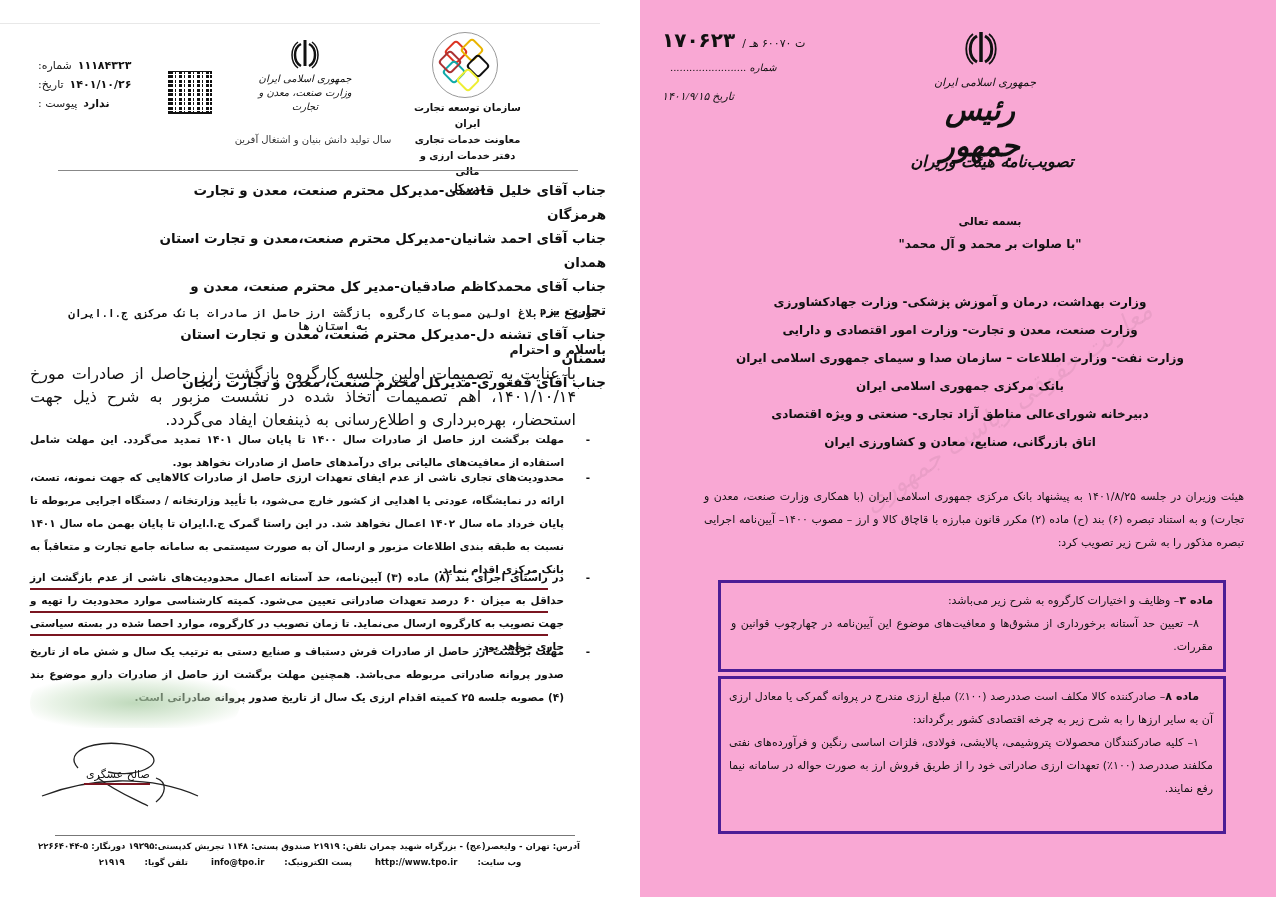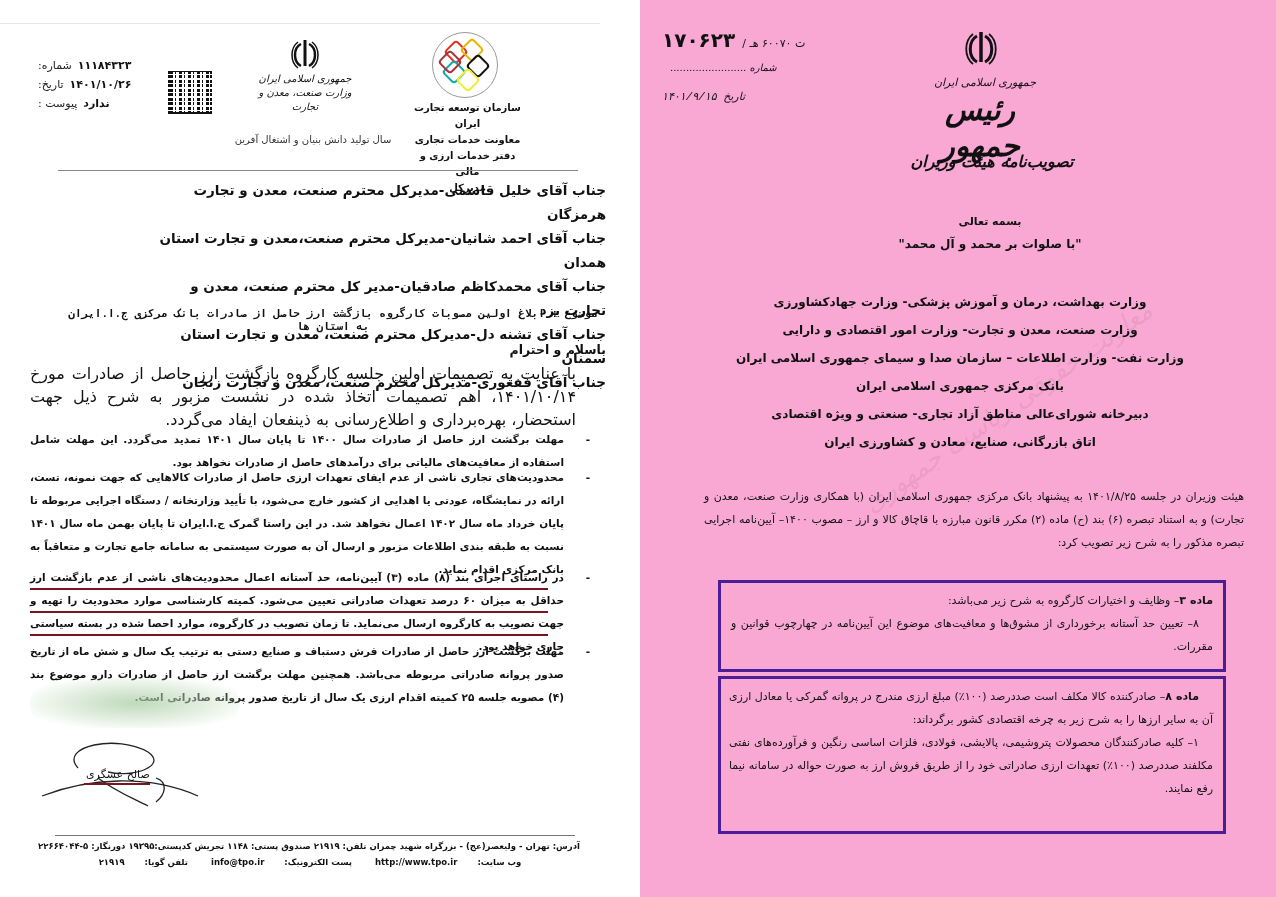--- a/index.html
+++ b/index.html
@@ -59,21 +59,21 @@
   .footer-line { position: absolute; left: 40px; width: 540px; font-weight: bold; font-size: 8.5px; text-align: center; white-space: nowrap; }
   .fl1 { top: 841px; }
   .fl2 { top: 857px; }
   .fl2 span { margin: 0 10px; }
 
   
   .decree { position: absolute; left: 640px; top: 0; width: 636px; height: 897px; background: #f9a8d4; }
   .ref-big { position: absolute; left: 22px; top: 28px; font-weight: bold; font-size: 20px; letter-spacing: 1px; white-space: nowrap; }
   .ref-small { font-size: 11px; letter-spacing: 0; font-weight: normal; }
   .num-label { position: absolute; left: 30px; top: 62px; font-size: 10px; font-style: italic; font-family: "DejaVu Serif", serif; white-space: nowrap; }
-  .date-label { position: absolute; left: 22px; top: 90px; font-size: 11px; font-style: italic; font-family: Liberation Mono, monospace; white-space: nowrap; }
+  .date-label { position: absolute; left: 22px; top: 90px; font-size: 11px; font-style: italic; font-family: Liberation Serif, serif; white-space: nowrap; }
   .dots { letter-spacing: 0; }
 
   .dec-emblem { position: absolute; left: 325px; top: 30px; width: 32px; height: 36px; }
   .dec-country { position: absolute; left: 290px; top: 76px; width: 110px; text-align: center; font-family: "DejaVu Serif", serif; font-style: italic; font-size: 11px; }
   .dec-title { position: absolute; left: 270px; top: 92px; width: 140px; text-align: center; font-family: "DejaVu Serif", serif; font-style: italic; font-weight: bold; font-size: 30px; line-height: 36px; }
   .dec-subtitle { position: absolute; left: 262px; top: 152px; width: 180px; text-align: center; font-family: "DejaVu Serif", serif; font-style: italic; font-weight: bold; font-size: 16px; }
 
   .basmala { position: absolute; left: 200px; top: 215px; width: 300px; text-align: center; font-weight: bold; font-size: 11px; }
   .salawat { position: absolute; left: 200px; top: 237px; width: 300px; text-align: center; font-weight: bold; font-size: 12px; }
 

